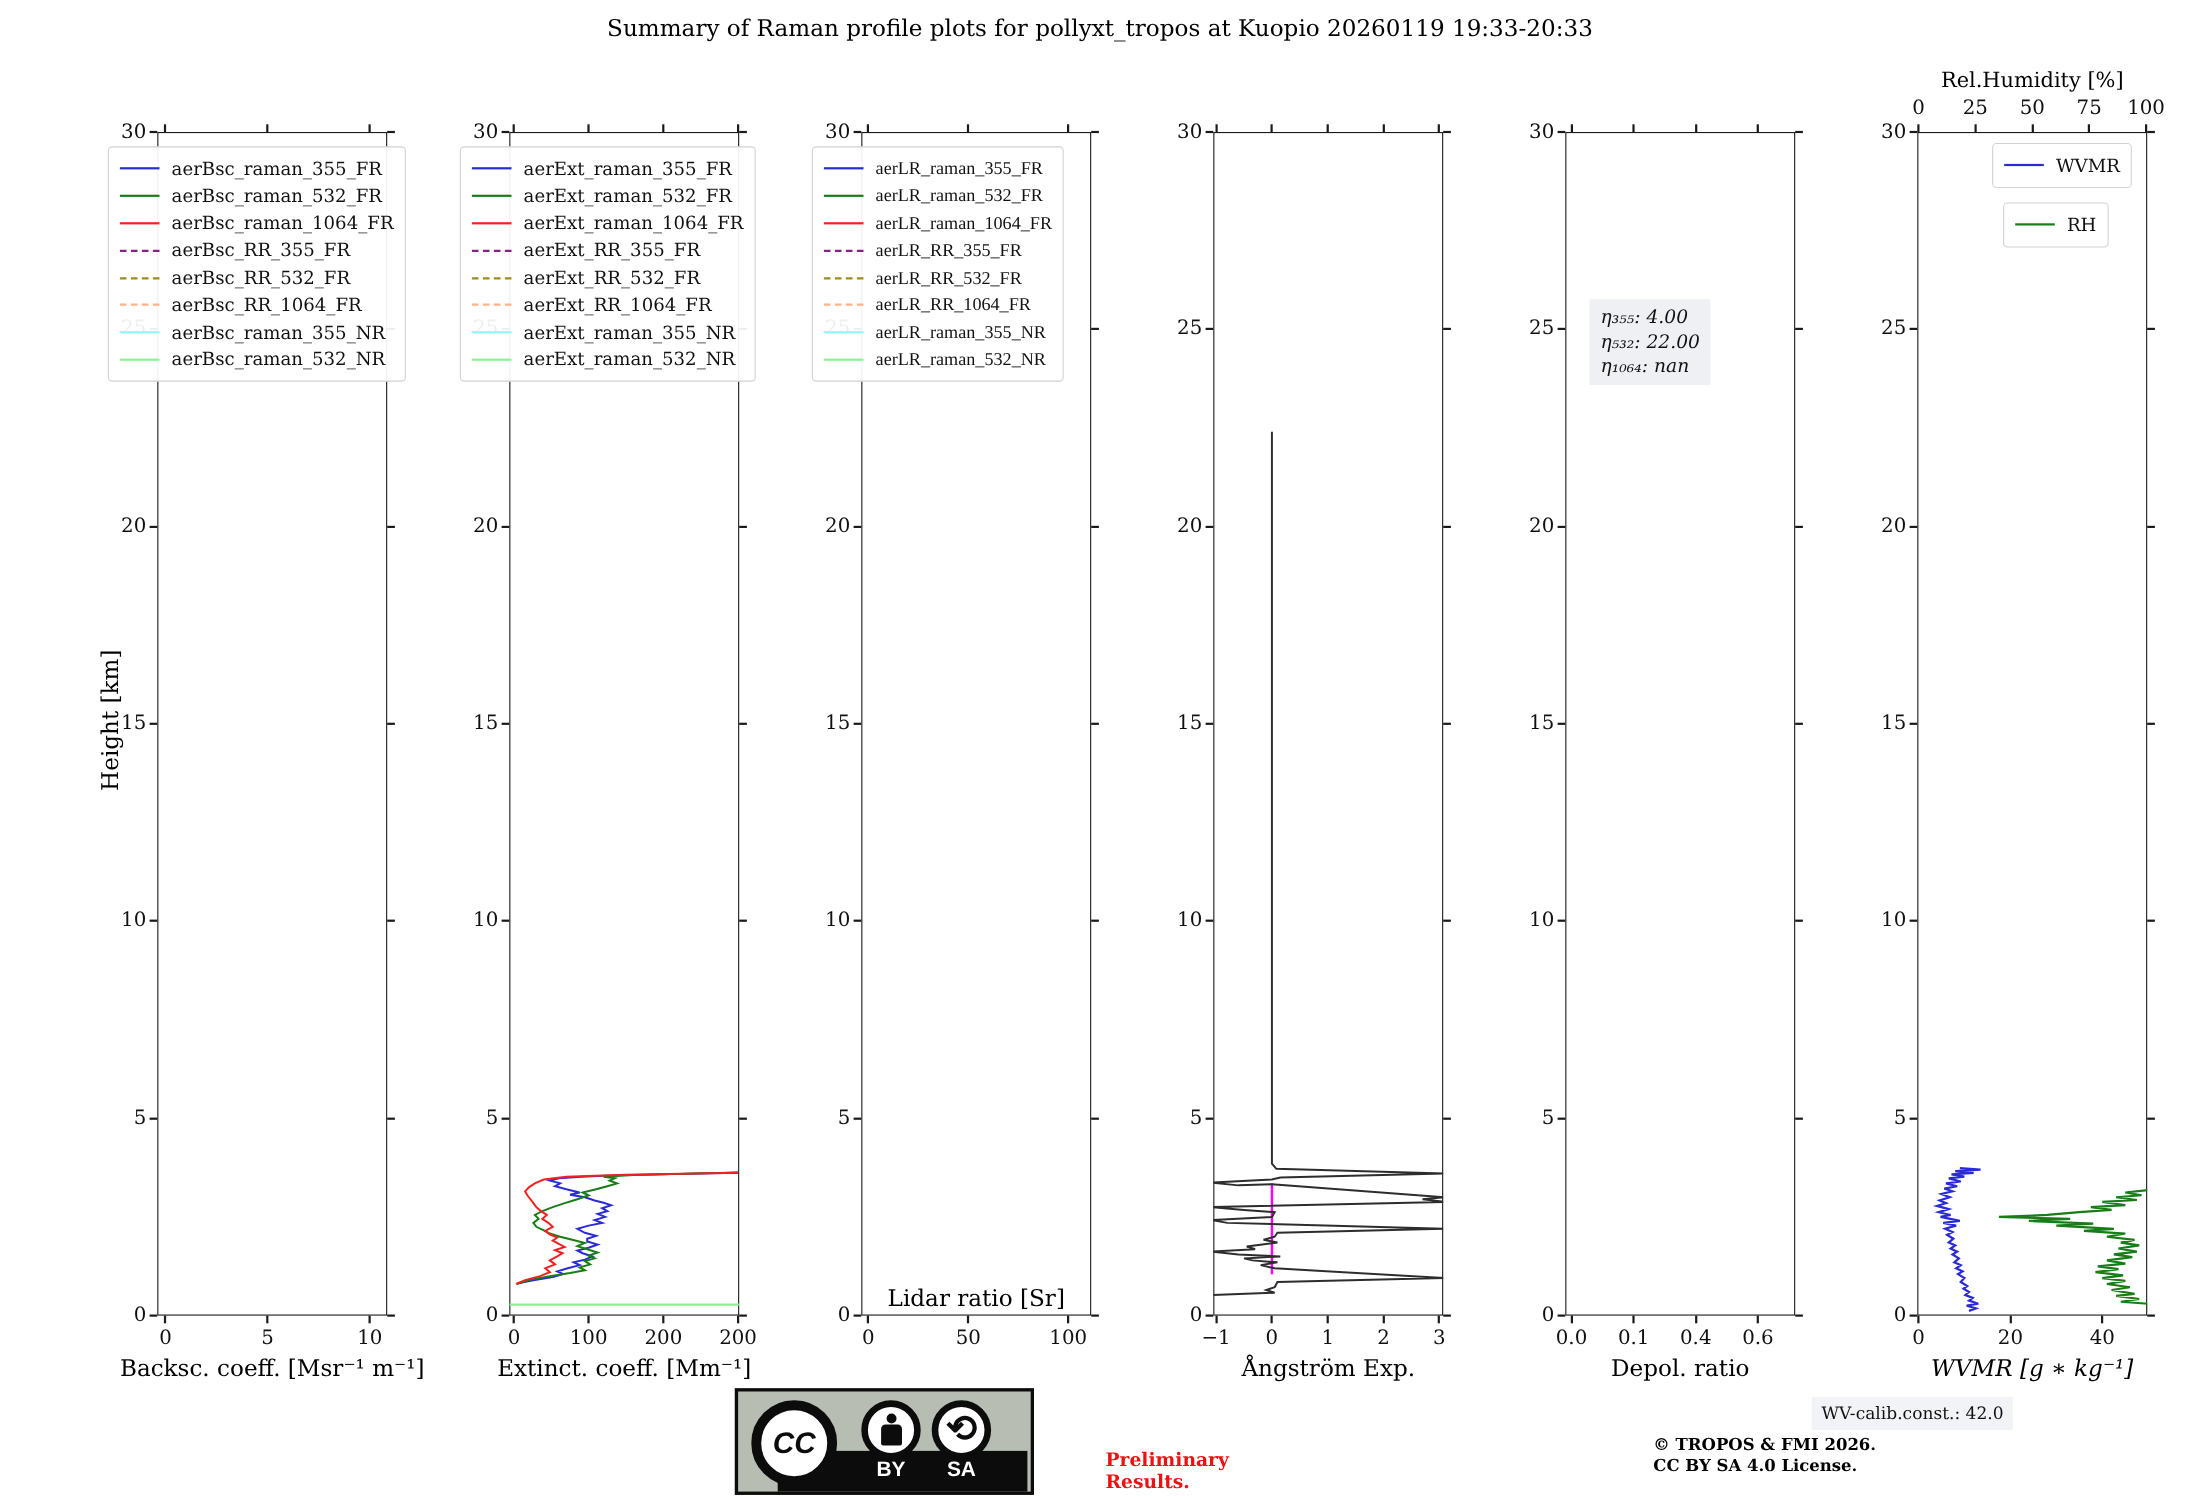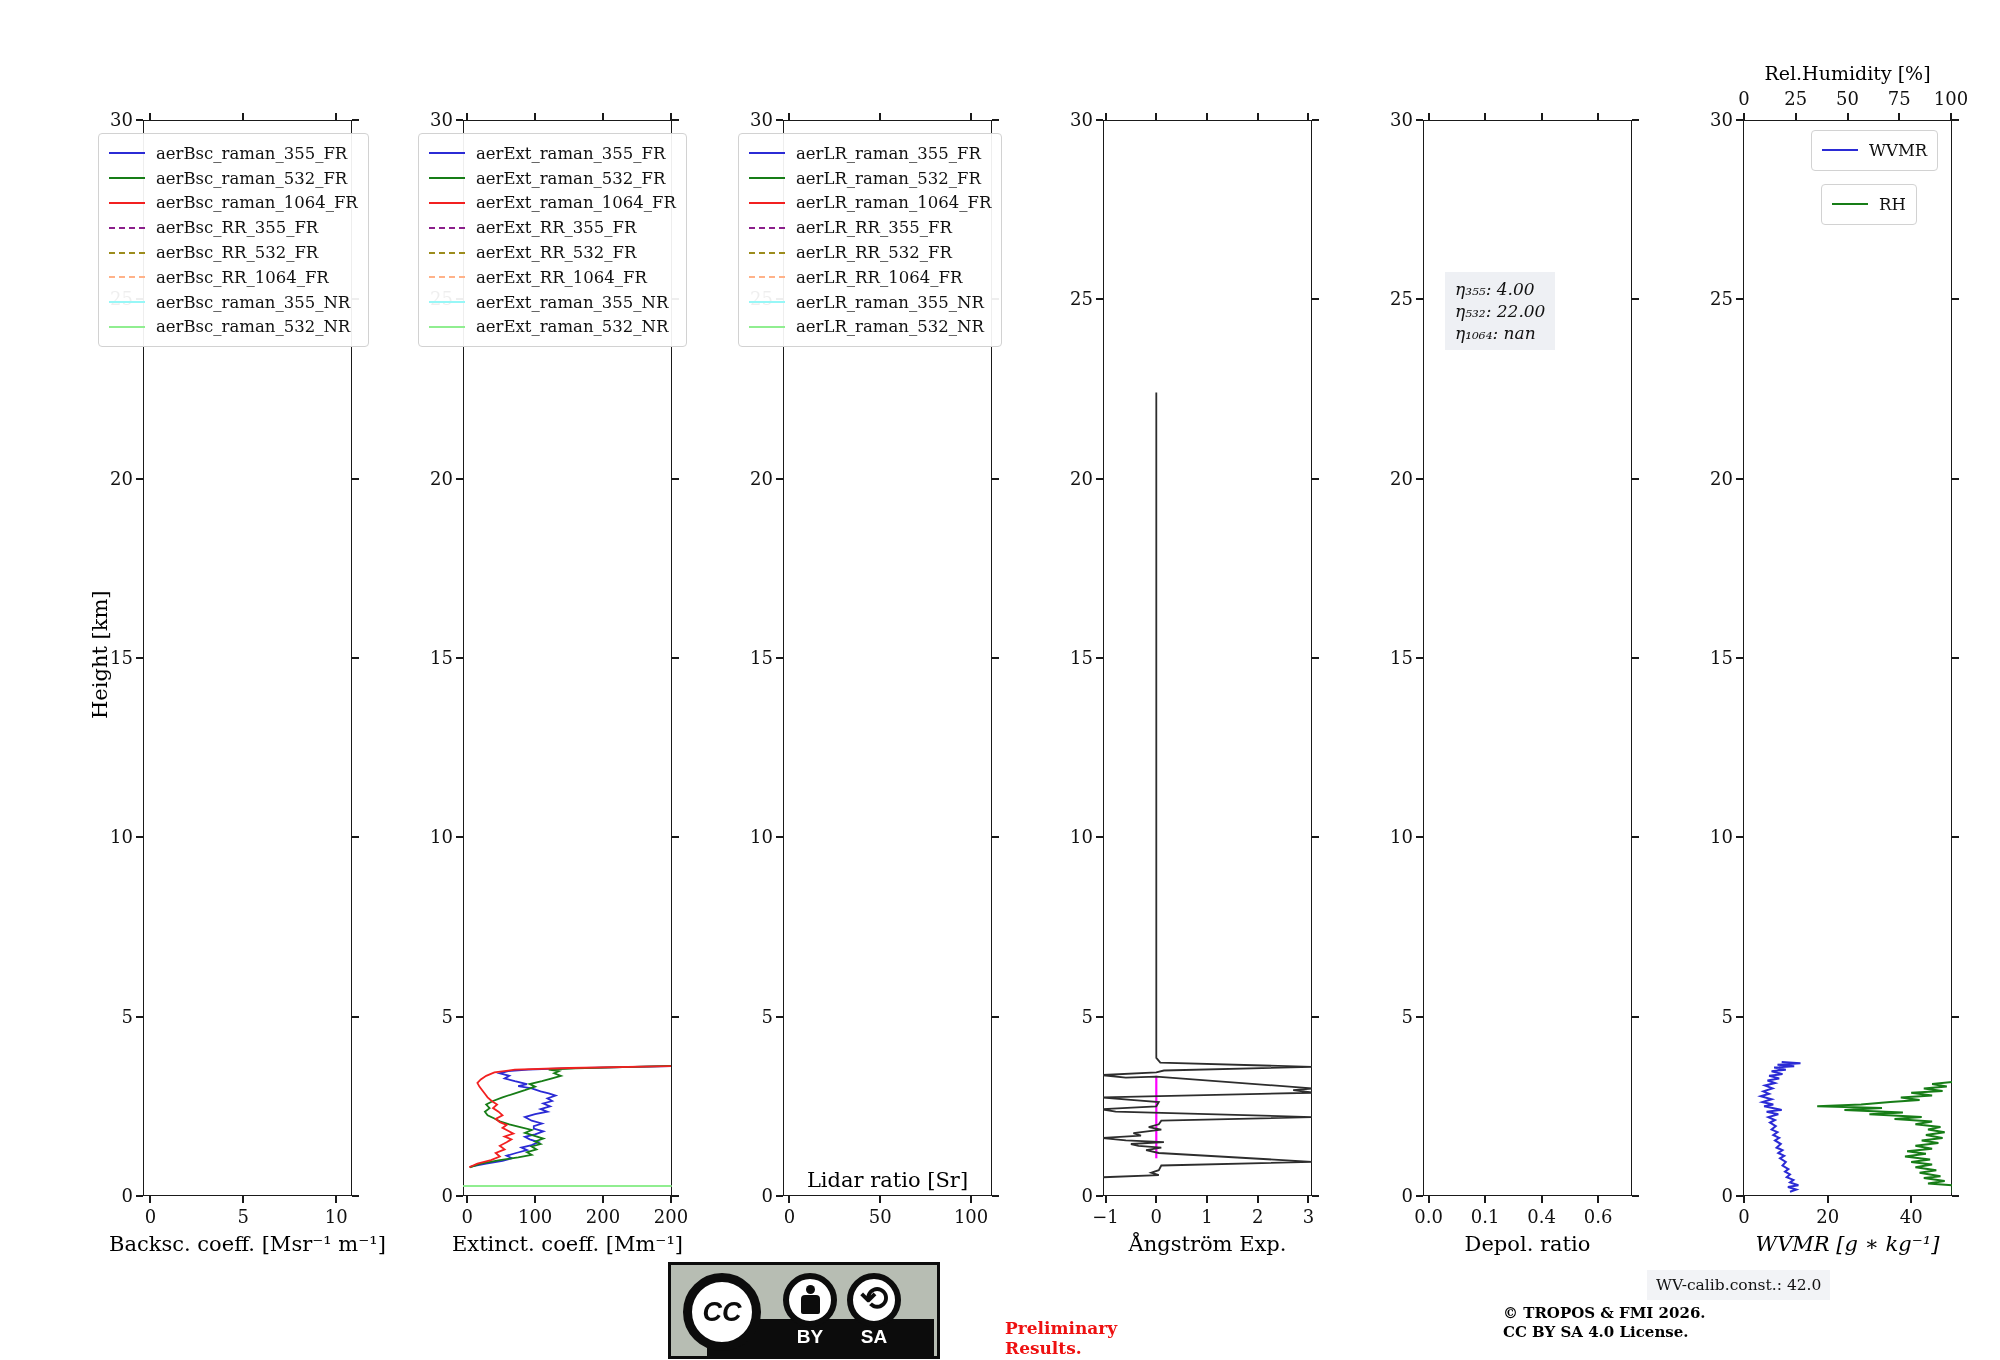--- a/index.html
+++ b/index.html
@@ -42,20 +42,21 @@
             font-weight:bold;font-size:19px;width:60px;text-align:center;top:61px;}
   .person{position:relative;width:20px;height:30px;}
   .person .head{position:absolute;left:6px;top:0;width:9px;height:9px;border-radius:50%;background:#0c0c0c;}
   .person .body{position:absolute;left:1px;top:10px;width:19px;height:19px;background:#0c0c0c;
                 border-radius:4px 4px 2px 2px;}
 </style>
 </head>
 <body>
 
 <div id="page">
+  <div class="title">Summary of Raman profile plots for pollyxt_tropos at Kuopio 20260119 19:33-20:33</div>
   <div class="ylabel" id="height-label" style="left:40px;top:647px;width:120px;">Height [km]</div>
   <div id="panels-root"></div>
 
 
   <div id="cc-badge">
     <div id="cc-strip"></div>
     <div class="cc-circle" id="cc-c1">CC</div>
     <div class="cc-circle" id="cc-c2">
       <div class="person">
           <div class="head"></div>
@@ -275,21 +276,21 @@
       <div class="tick" style="left: 5.36087px; top: 1076px; width: 2px; height: 7px;"></div>
       <div class="tick" style="left: 5.36087px; top: -7px; width: 2px; height: 7px;"></div>
       <div class="tick-label" style="left: -23.6391px; top: 1086px; width: 60px; text-align: center;">0</div>
       <div class="tick" style="left: 96.2304px; top: 1076px; width: 2px; height: 7px;"></div>
       <div class="tick" style="left: 96.2304px; top: -7px; width: 2px; height: 7px;"></div>
       <div class="tick-label" style="left: 67.2304px; top: 1086px; width: 60px; text-align: center;">50</div>
       <div class="tick" style="left: 187.1px; top: 1076px; width: 2px; height: 7px;"></div>
       <div class="tick" style="left: 187.1px; top: -7px; width: 2px; height: 7px;"></div>
       <div class="tick-label" style="left: 158.1px; top: 1086px; width: 60px; text-align: center;">100</div>
       <div class="xlabel" style="left: -55px; top: 1048px; width: 319px;">Lidar ratio [Sr]</div>
-      <div class="legend" style="left: -45px; top: 13px;">
+      <div class="legend" style="left: -45px; top: 13px; font-family: Liberation Serif, serif;">
         <div class="legend-item">
           <div class="legend-line" style="border-top-style: solid; border-top-color: rgb(43, 43, 213);"></div>
           <div class="legend-text">aerLR_raman_355_FR</div>
         </div>
         <div class="legend-item">
           <div class="legend-line" style="border-top-style: solid; border-top-color: rgb(23, 125, 23);"></div>
           <div class="legend-text">aerLR_raman_532_FR</div>
         </div>
         <div class="legend-item">
           <div class="legend-line" style="border-top-style: solid; border-top-color: rgb(242, 32, 32);"></div>

